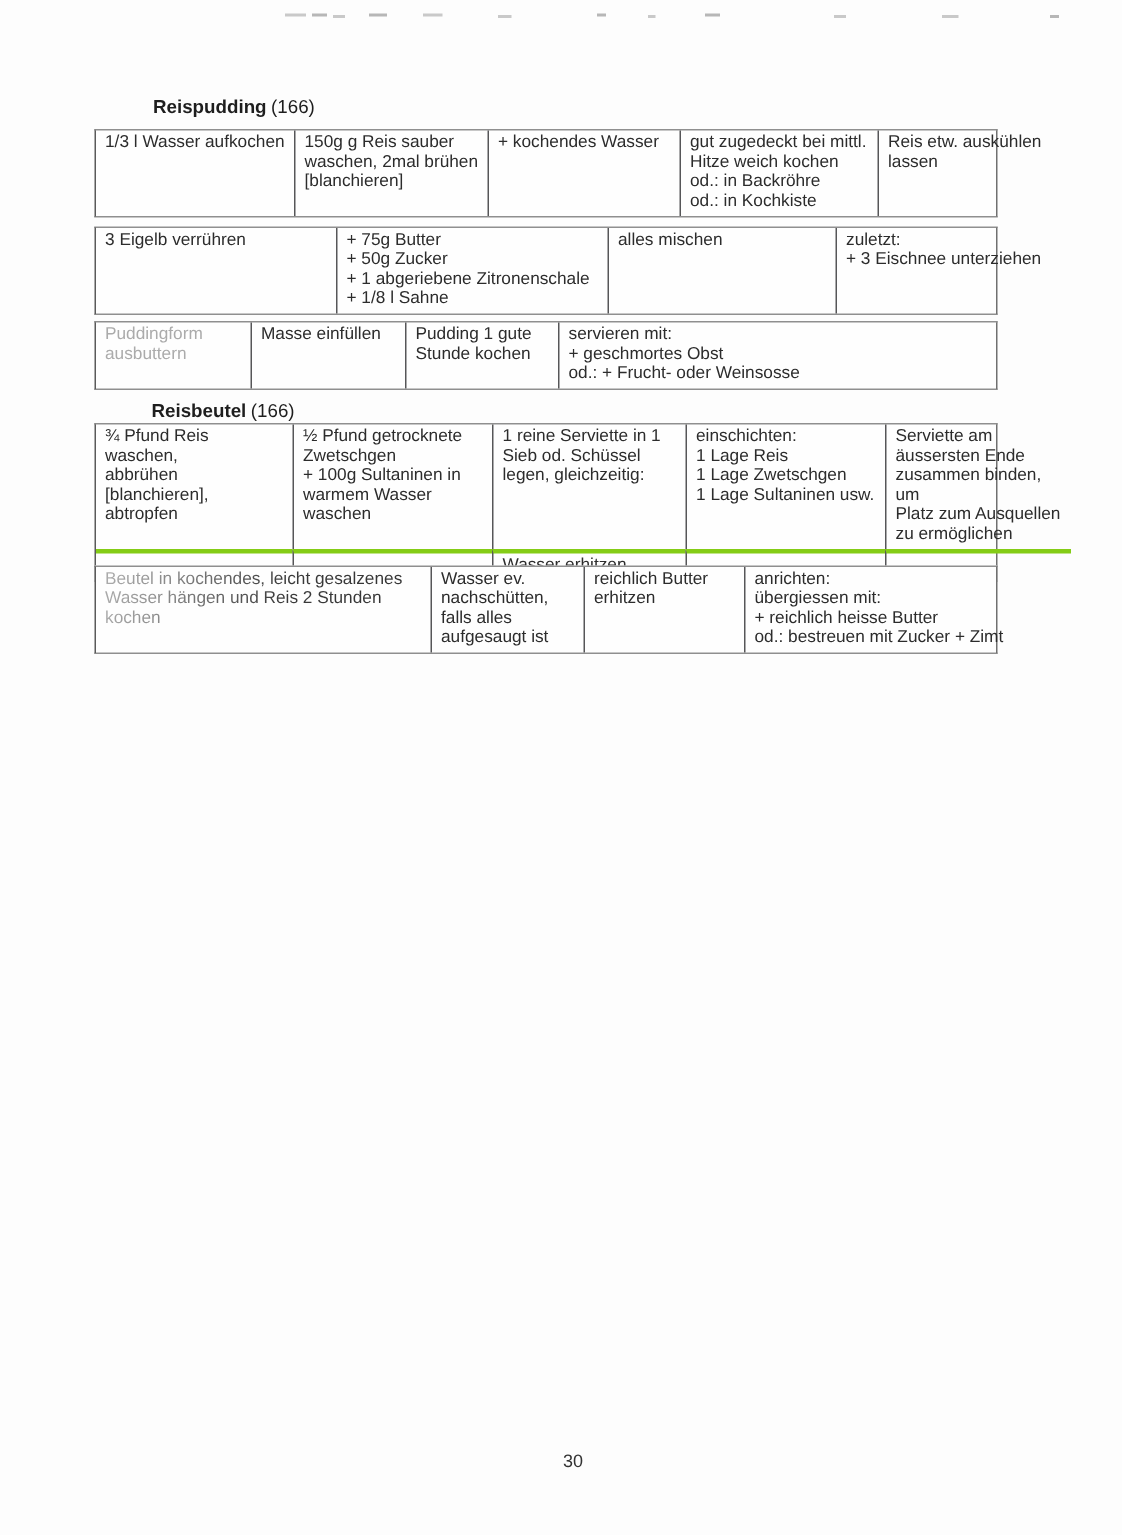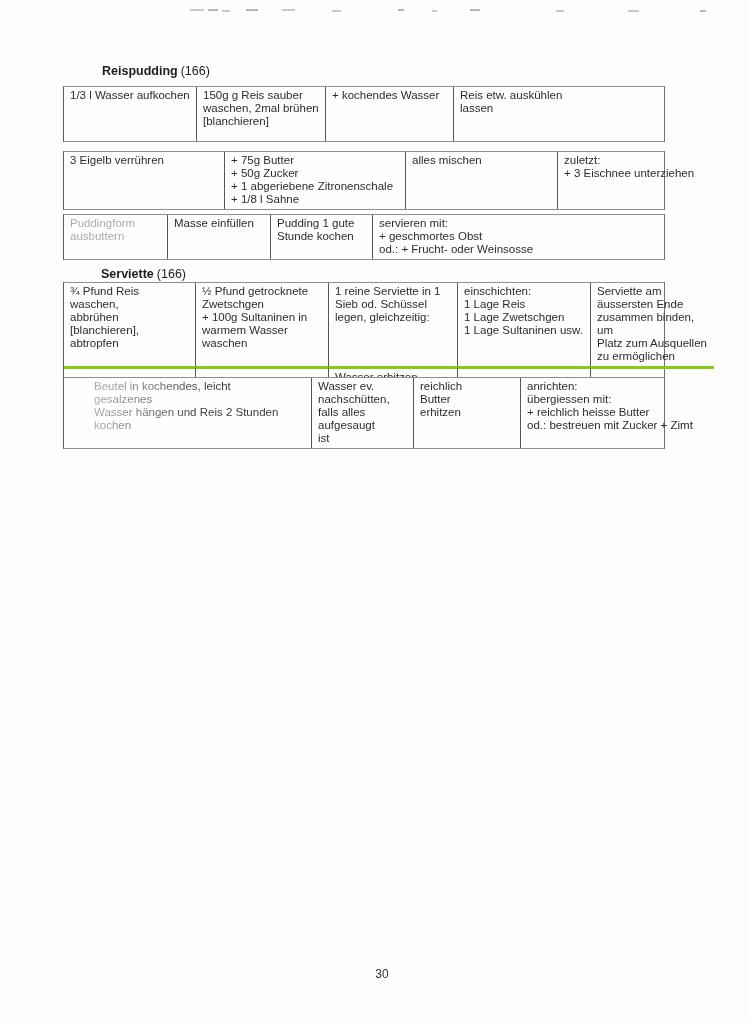--- a/index.html
+++ b/index.html
@@ -37,21 +37,21 @@
     white-space:pre-line;
     overflow:hidden;
     color:#2c2c2c;
   }
   .cell.c0{border-left:none;}
   .t1 .cell{min-height:54px;}
   .t2 .cell{min-height:54px;}
   .t3 .cell{min-height:42px;}
   .t4 .r1{min-height:65px;}
   .t4 .r2{min-height:15px;border-top:3px solid #84cc16;}
-  .t5 .cell{min-height:52px;margin-left:24px;}
+  .t5 .cell{min-height:52px;}
 
   .faded{color:#ababab;}
   .fade-left{color:#6a6a6a;}
   @supports ((-webkit-background-clip:text) or (background-clip:text)){
     .fade-left{
       background:linear-gradient(100deg,#b0b0b0 0%,#9a9a9a 14%,#3a3a3a 55%,#333 100%);
       -webkit-background-clip:text;background-clip:text;
       color:transparent;
     }
   }
@@ -82,20 +82,24 @@
   <div class="heading" style="left:58px;top:64px">
     <span class="hb">Reispudding</span><span class="hr">(166)</span>
   </div>
 
   <div class="rtable t1" style="top:86px;grid-template-columns:132px 129px 128px 132px 129px">
     <div class="cell c0">1/3 l Wasser aufkochen</div>
     <div class="cell">150g g Reis sauber
 waschen, 2mal brühen
 [blanchieren]</div>
     <div class="cell">+ kochendes Wasser</div>
+    <div class="cell">gut zugedeckt bei mittl.
+Hitze weich kochen
+od.: in Backröhre
+od.: in Kochkiste</div>
     <div class="cell">Reis etw. auskühlen
 lassen</div>
   </div>
 
   <div class="rtable t2" style="top:151px;grid-template-columns:160px 181px 152px 157px">
     <div class="cell c0">3 Eigelb verrühren</div>
     <div class="cell">+ 75g Butter
 + 50g Zucker
 + 1 abgeriebene Zitronenschale
 + 1/8 l Sahne</div>
@@ -109,21 +113,21 @@
 ausbuttern</div>
     <div class="cell">Masse einfüllen</div>
     <div class="cell">Pudding 1 gute
 Stunde kochen</div>
     <div class="cell">servieren mit:
 + geschmortes Obst
 od.: + Frucht- oder Weinsosse</div>
   </div>
 
   <div class="heading" style="left:57px;top:267px">
-    <span class="hb">Serviette</span><span class="hr">(166)</span>
+    <span class="hb">Reisbeutel</span><span class="hr">(166)</span>
   </div>
 
   <div class="rtable t4" style="top:282px;grid-template-columns:131px 133px 129px 133px 124px">
     <div class="cell c0 r1">¾ Pfund Reis waschen,
 abbrühen [blanchieren],
 abtropfen</div>
     <div class="cell r1">½ Pfund getrocknete
 Zwetschgen
 + 100g Sultaninen in
 warmem Wasser

